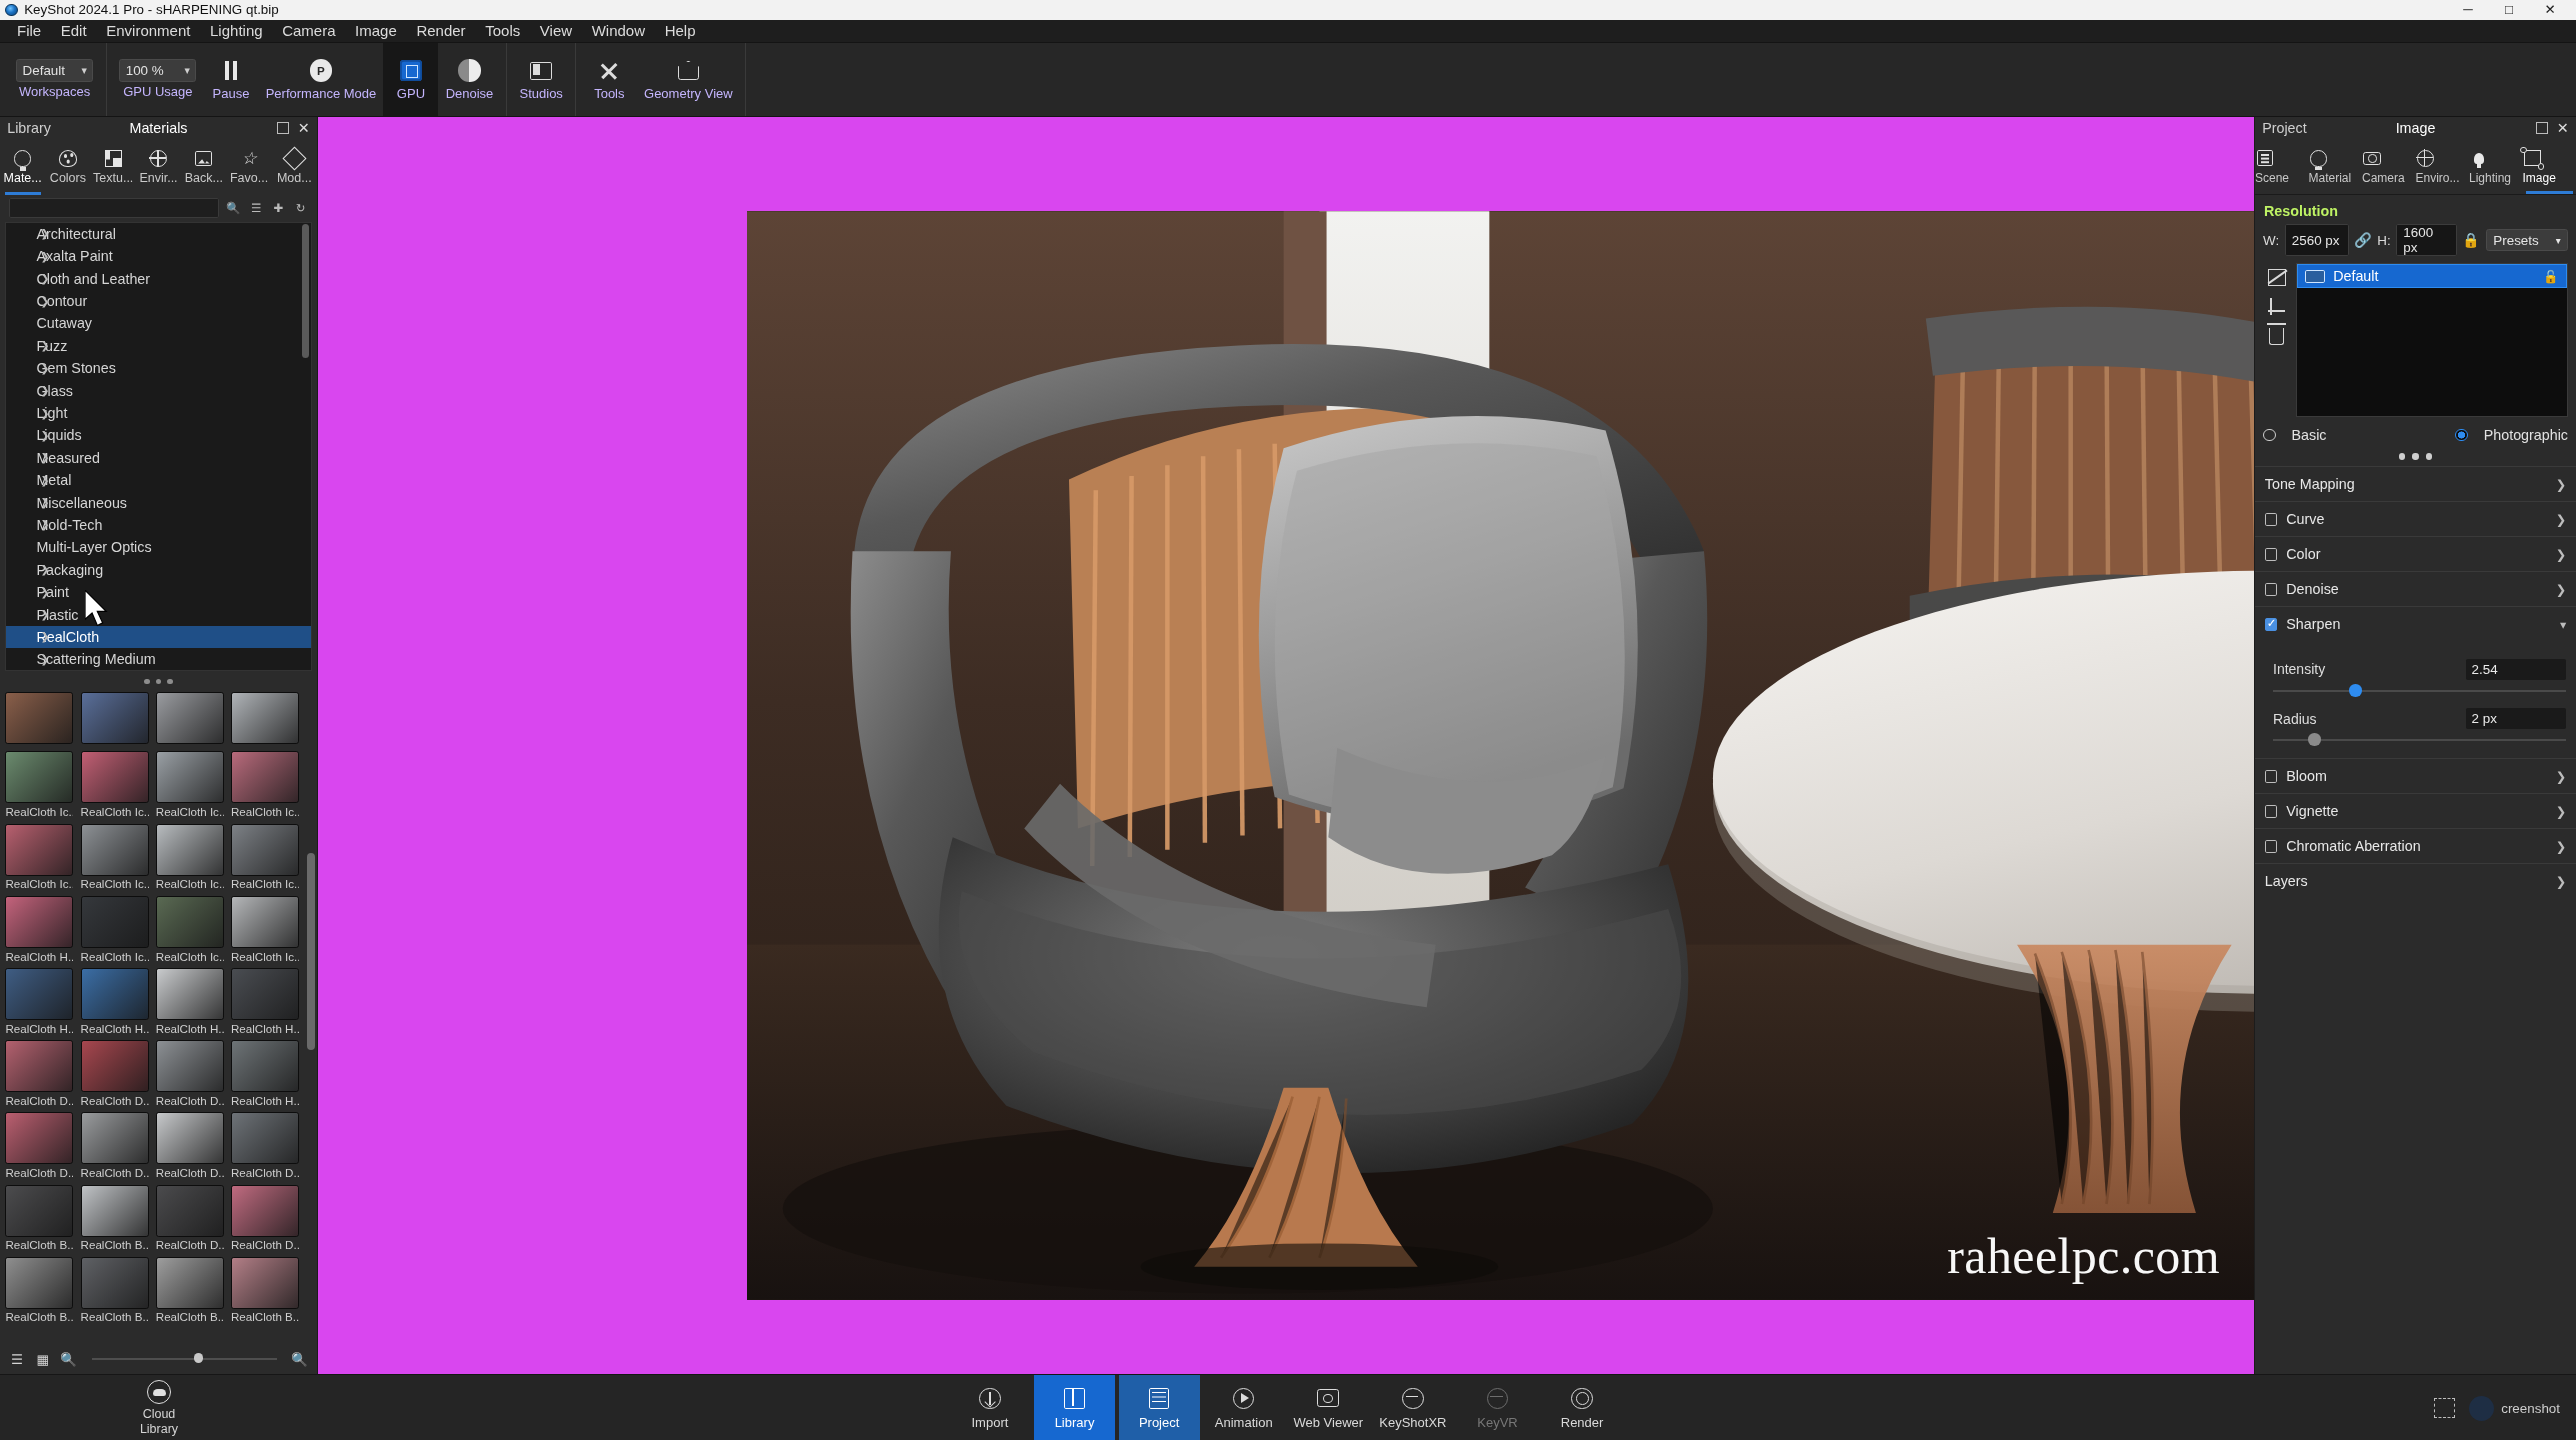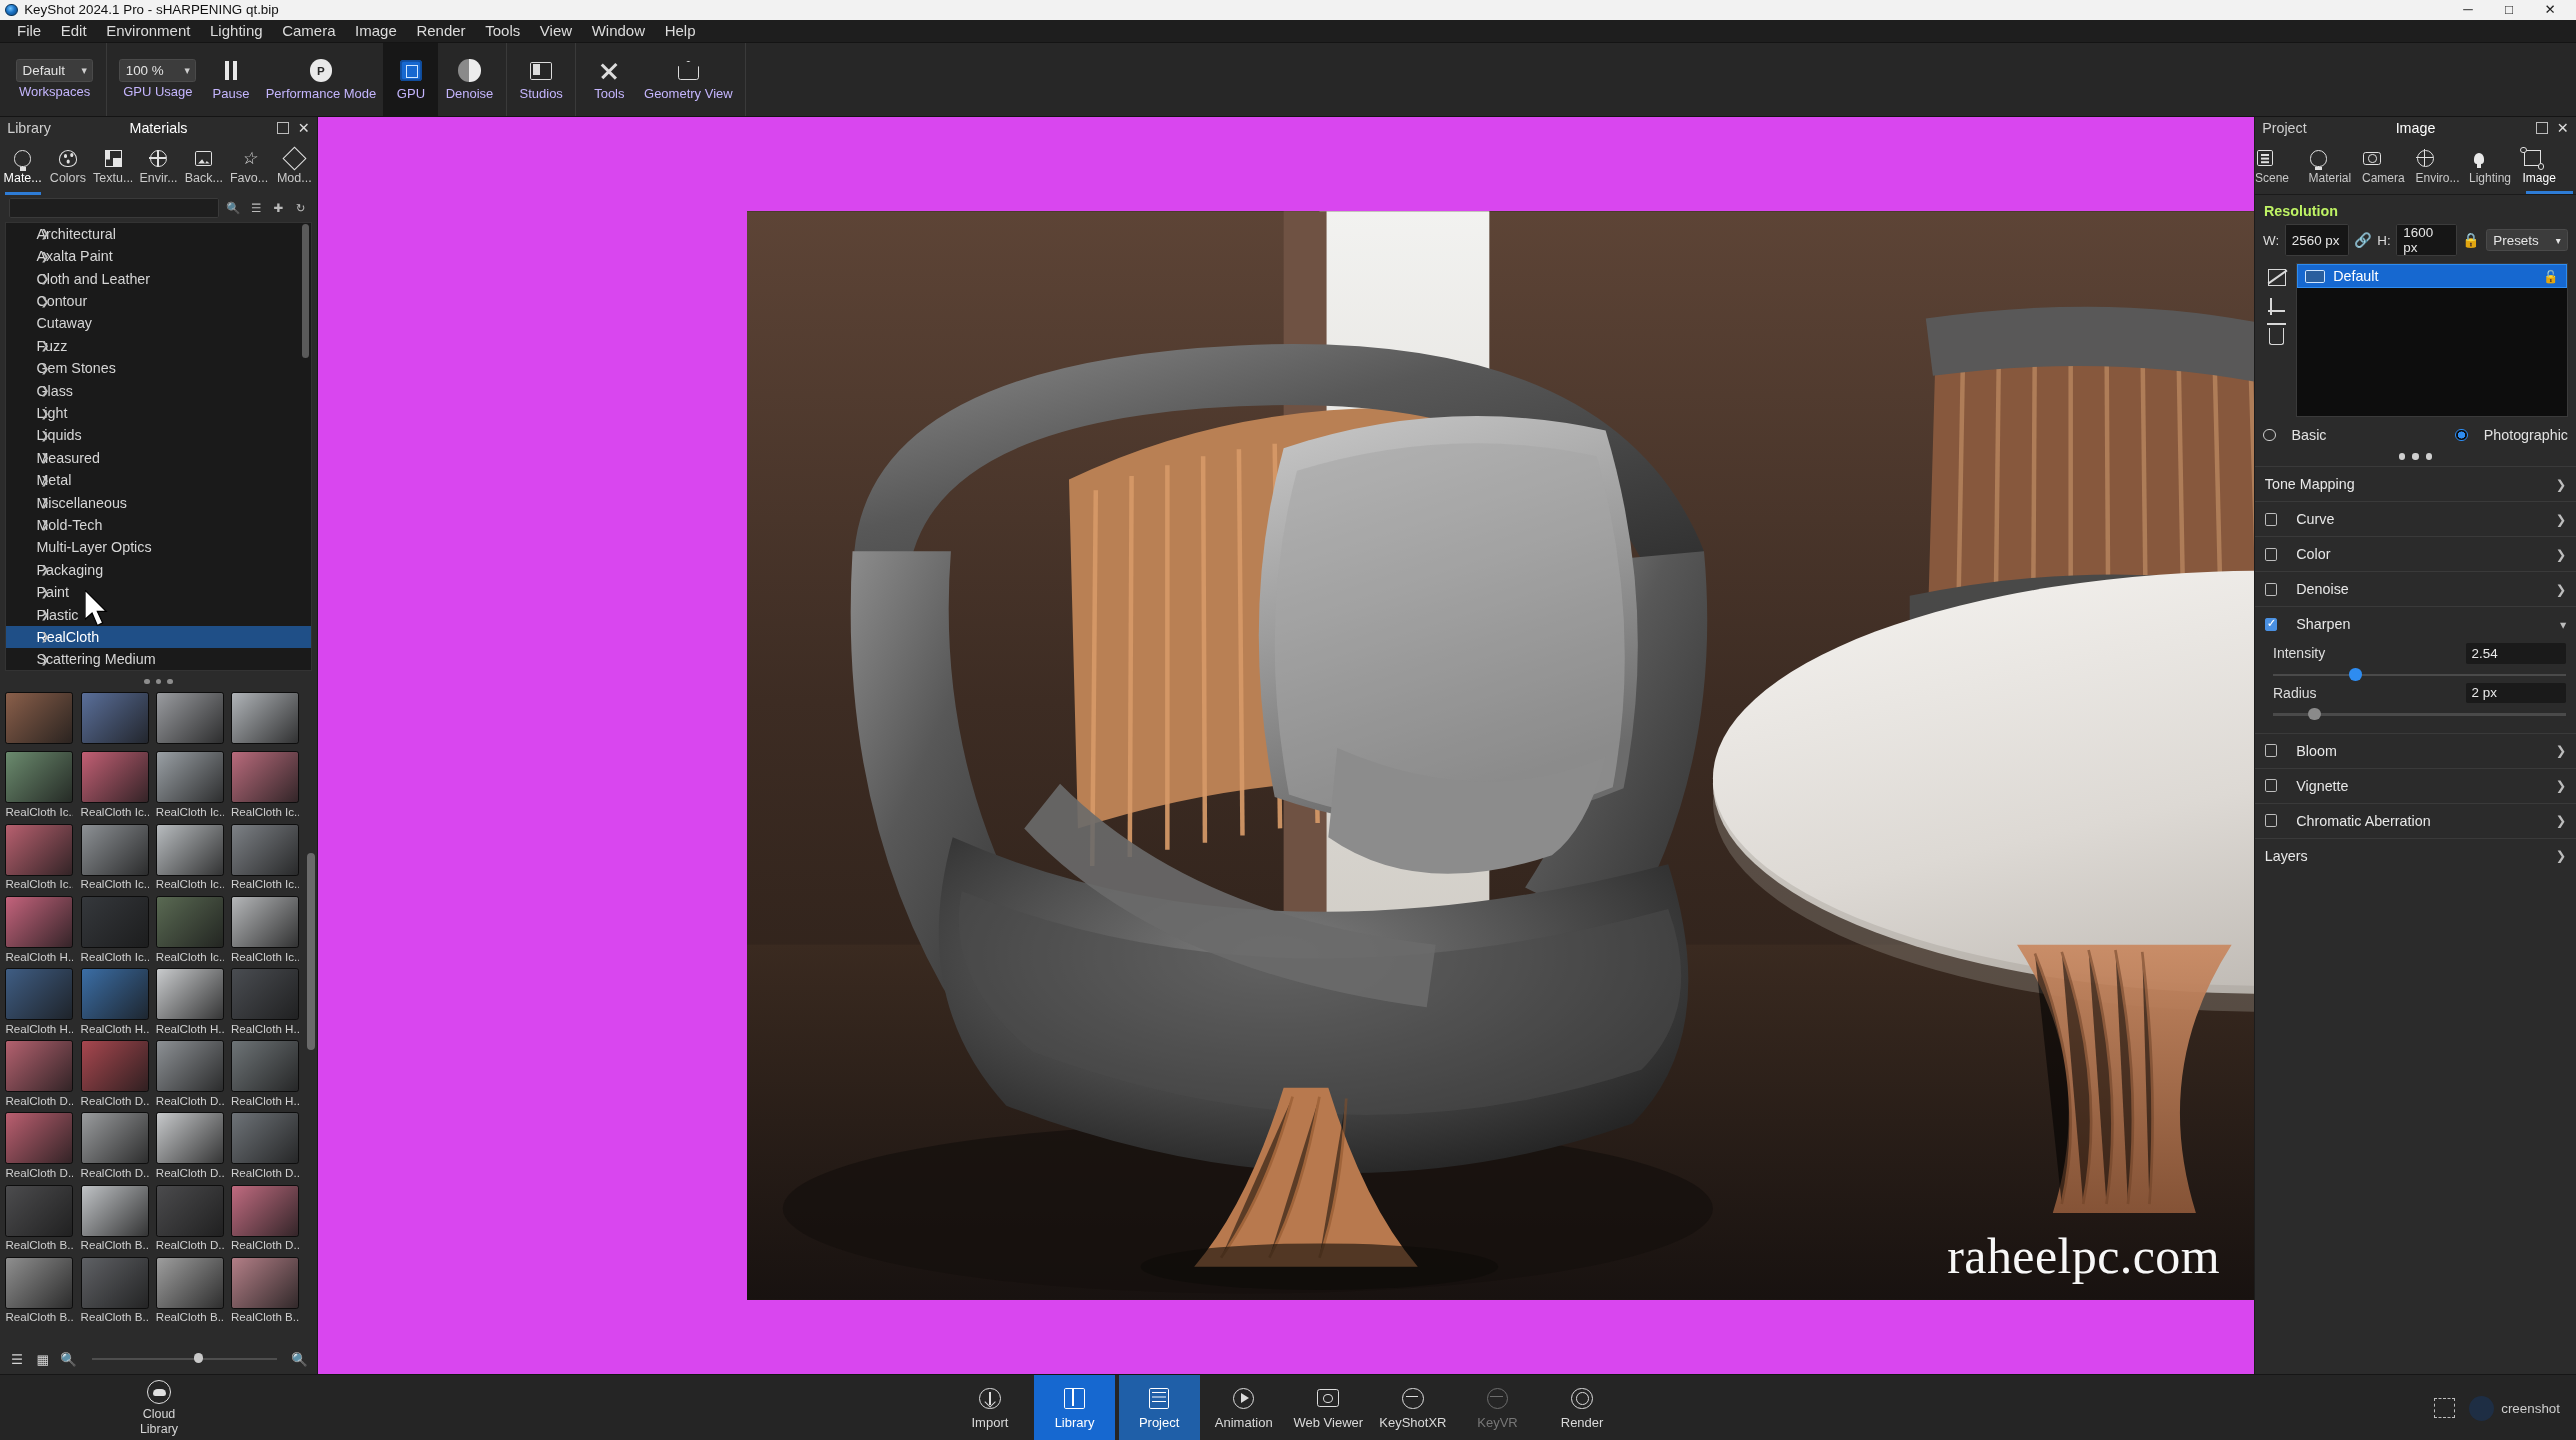--- a/index.html
+++ b/index.html
@@ -190,27 +190,27 @@
   .radios{ display:flex; align-items:center; padding:9.8px 8px 3.6px 8px; font-size:14.3px;}
   .radio{ display:flex; align-items:center; gap:16px; color:#e2e2e2;}
   .rdot{ width:12.5px;height:12.5px;border:1.8px solid #cfcfcf;border-radius:50%;}
   .rdot.on{ border-color:#2e8cf0; background:radial-gradient(circle,#2e8cf0 0 45%, #0d0d0d 50%);}
   .radios .sp{ flex:1; }
 
   .carousel{ height:19.7px; display:flex; align-items:center; justify-content:center; gap:7.2px;}
   .carousel i{ width:6.3px;height:6.3px;border-radius:50%;background:#cfcfcf;display:block;}
 
   .acc{ border-top:0.9px solid #3a3a3a; }
-  .acchead{ height:34px; display:flex; align-items:center; gap:19px; padding:0 9.8px; font-size:14.3px; color:#e8e8e8;}
+  .acchead{ height:34px; display:flex; align-items:center; gap:9px; padding:0 9.8px; font-size:14.3px; color:#e8e8e8;}
   .acchead .chev{ margin-left:auto; font-size:12.5px; color:#bdbdbd;}
   .cb{ width:12.5px;height:12.5px;border:1.3px solid #bdbdbd; border-radius:1.8px; flex:none;}
   .cb.on{ background:#4a90e2; border-color:#4a90e2; position:relative;}
   .cb.on::after{ content:"✓"; position:absolute; left:0.9px; top:-2.7px; font-size:11.6px; color:#fff;}
   .accbody{ padding:1.8px 9.8px 10.7px 18px; }
-  .ctrl{ margin-bottom:3.6px; }
+  .ctrl{ margin-bottom:3.6px;margin-top:16px; }
   .ctrl .crow{ display:flex; align-items:center; }
   .ctrl .cname{ font-size:14px; color:#dedede; }
   .ctrl .cval{ margin-left:auto; width:100px; height:20.6px; background:#1a1a1a;
       display:flex; align-items:center; padding:0 5.4px; font-size:13.4px; color:#eaeaea; border-radius:1.8px;}
   .ctrl .ctrack{ height:2.7px; background:#4a4a4a; position:relative; margin-top:9.8px; margin-bottom:6.3px;}
   .ctrl .cknob{ position:absolute; top:-5.4px; width:12.5px;height:12.5px;border-radius:50%;}
   .cknob.blue{ background:#2e8cf0;}
   .cknob.grey{ background:#8a8a8a;}
 
   

